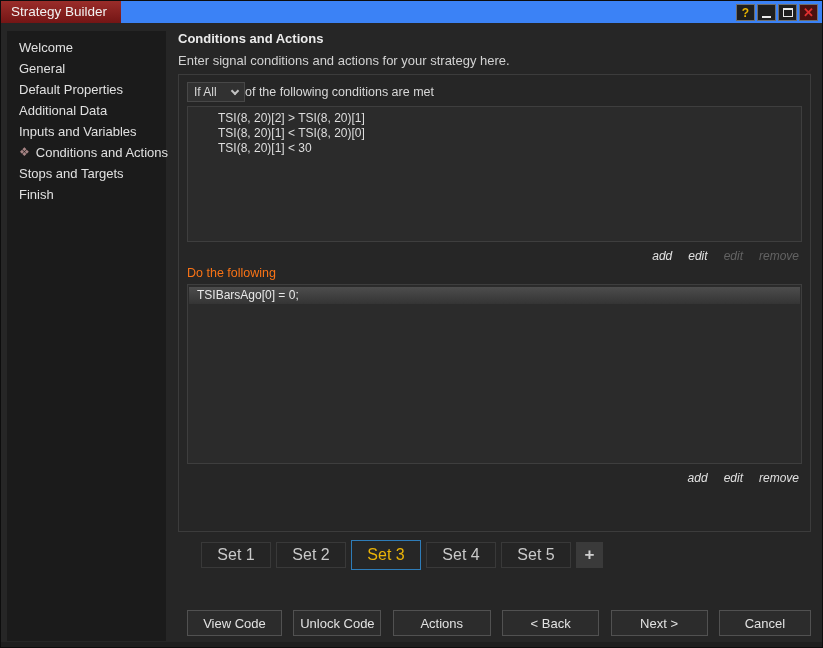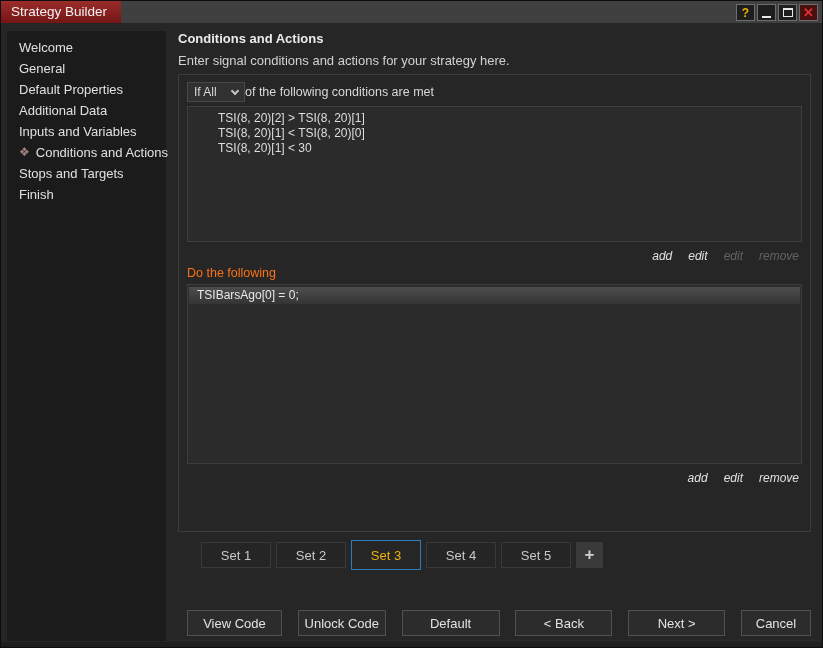--- a/index.html
+++ b/index.html
@@ -4,21 +4,21 @@
 <style>
   * { margin:0; padding:0; box-sizing:border-box; }
   html,body { background:#111; }
   .window {
     position:relative; width:823px; height:648px;
     background:#262626; overflow:hidden;
     font-family:"Liberation Sans", sans-serif; color:#dcdcdc;
     border:1px solid #0d0d0d;
   }
   
-  .titlebar { position:absolute; left:0; top:0; width:100%; height:22px; background:#404040; }
+  .titlebar { position:absolute; left:0; top:0; width:100%; height:22px; background:#3b82f6; }
   .title-tab {
     position:absolute; left:0; top:0; height:22px; padding:0 14px 0 10px;
     background:linear-gradient(#9a2d2a,#741515);
     color:#f2f2f2; font-size:13.5px; line-height:21px; white-space:nowrap;
   }
   .controls { position:absolute; right:4px; top:3px; display:flex; gap:2px; }
   .ctrl {
     width:19px; height:17px; background:#1e1e1e; border:1px solid #6e6e6e;
     display:flex; align-items:center; justify-content:center;
     font-size:12px; font-weight:bold; color:#e8e8e8; cursor:default;
@@ -72,38 +72,38 @@
   .action-item {
     height:17px; line-height:17px; padding-left:8px; margin:0 1px;
     font-size:12px; color:#e8e8e8;
     background:linear-gradient(#4d4d4d,#343434);
     white-space:nowrap;
   }
   
   .tabs { position:absolute; left:23px; top:507px; height:30px; display:flex; gap:5px; align-items:flex-end; }
   .tab {
     width:70px; height:26px; background:#252525; border:1px solid #393939;
-    color:#c9c9c9; font-size:13px;
+    color:#c9c9c9; font-size:16px;
     display:flex; align-items:center; justify-content:center; cursor:default;
   }
   .tab.active {
     height:30px; margin-bottom:-2px; background:#262626;
     border:1px solid #2e7cb8; color:#eab308; font-weight:normal;
   }
   .tab.plus { width:27px; background:#3a3a3a; border-color:#3a3a3a; color:#d0d0d0; font-size:17px; font-weight:bold; }
   
   .footer { position:absolute; left:9px; top:579px; width:624px; display:flex; justify-content:space-between; }
   .btn {
     height:26px; background:#2c2c2c; border:1px solid #515151; color:#e2e2e2;
     font-size:13px; display:flex; align-items:center; justify-content:center; cursor:default;
     white-space:nowrap;
   }
   .btn:nth-child(1){width:95px;} .btn:nth-child(2){width:88px;}
   .btn:nth-child(3){width:98px;} .btn:nth-child(4){width:97px;}
-  .btn:nth-child(5){width:97px;} .btn:nth-child(6){width:70px;}
+  .btn:nth-child(5){width:97px;} .btn:nth-child(6){width:92px;}
   
   .frame-bottom { position:absolute; left:0; bottom:0; width:100%; height:5px; background:#1e1e1e; }
 </style>
 </head>
 <body>
 
 <div class="window">
 
   <div class="titlebar">
     <div class="title-tab">Strategy Builder</div>
@@ -195,21 +195,21 @@
       <div class="tab">Set 2</div>
       <div class="tab active">Set 3</div>
       <div class="tab">Set 4</div>
       <div class="tab">Set 5</div>
       <div class="tab plus">+</div>
     </div>
 
     <div class="footer">
       <div class="btn">View Code</div>
       <div class="btn">Unlock Code</div>
-      <div class="btn">Default</div>
+      <div class="btn">Actions</div>
       <div class="btn">&lt; Back</div>
       <div class="btn">Next &gt;</div>
       <div class="btn">Cancel</div>
     </div>
   </div>
 
   <div class="frame-bottom"></div>
 </div>
 
 </body></html>

